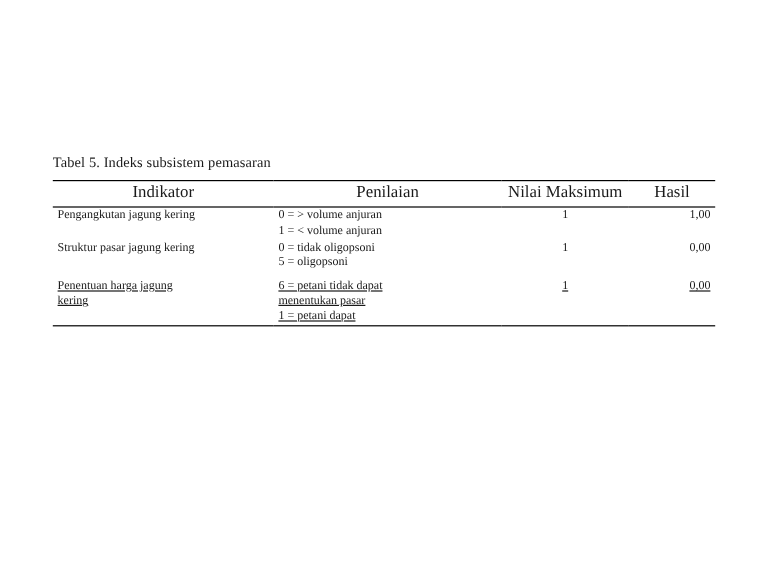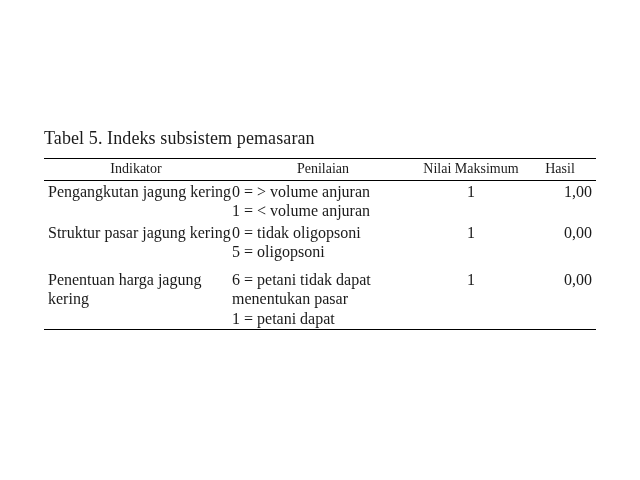--- a/index.html
+++ b/index.html
@@ -19,21 +19,21 @@
     width: 640px;
     height: 480px;
   }
   .table-block {
     position: absolute;
     left: 44px;
     top: 128px;
     width: 556px;
   }
   .caption {
-    font-size: 18px;
+    font-size: 12px;
     line-height: 1.2;
     margin-bottom: 8px;
     color: #1a1a1a;
     letter-spacing: 0.1px;
   }
   table.idx {
     border-collapse: collapse;
     width: 552px;
     font-size: 12px;
     table-layout: fixed;
@@ -47,30 +47,31 @@
     font-weight: normal;
     font-size: 14px;
     text-align: center;
     padding: 2px 4px 3px 4px;
     border-top: 1.2px solid #000;
     border-bottom: 1.2px solid #000;
   }
   table.idx tbody td {
     padding: 1px 4px;
     vertical-align: top;
-    font-size: 16px;
+    font-size: 10px;
     line-height: 1.22;
   }
   td.ind { text-align: left; padding-left: 10px; }
   td.pen { text-align: left; padding-left: 6px; }
   td.nil { text-align: center; }
   td.has { text-align: right; }
   tr.last-row td {
     border-bottom: 1.2px solid #000;
     padding-bottom: 3px;
+    text-decoration: underline;
   }
   .cell-lines span {
     display: block;
     white-space: nowrap;
   }
   .spacer-row td { height: 4px; padding: 0; }
 </style>
 </head>
 <body>
 

